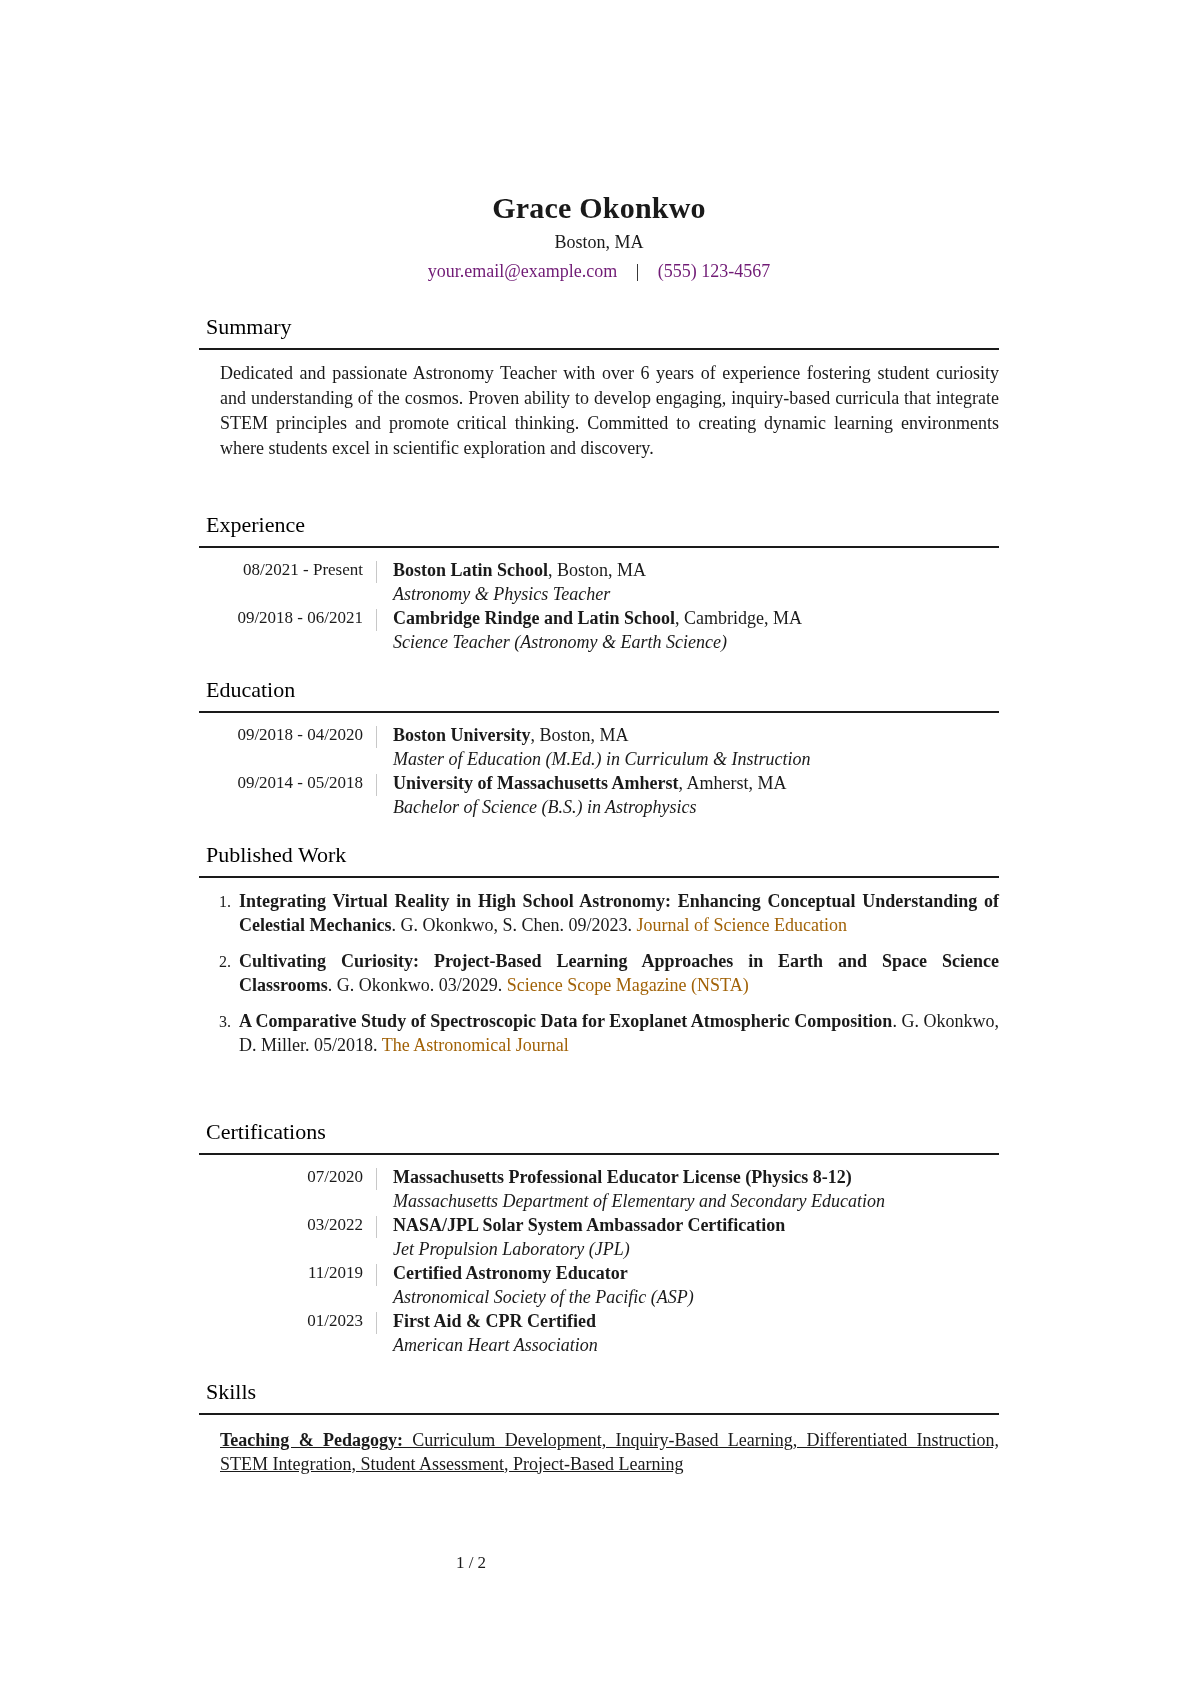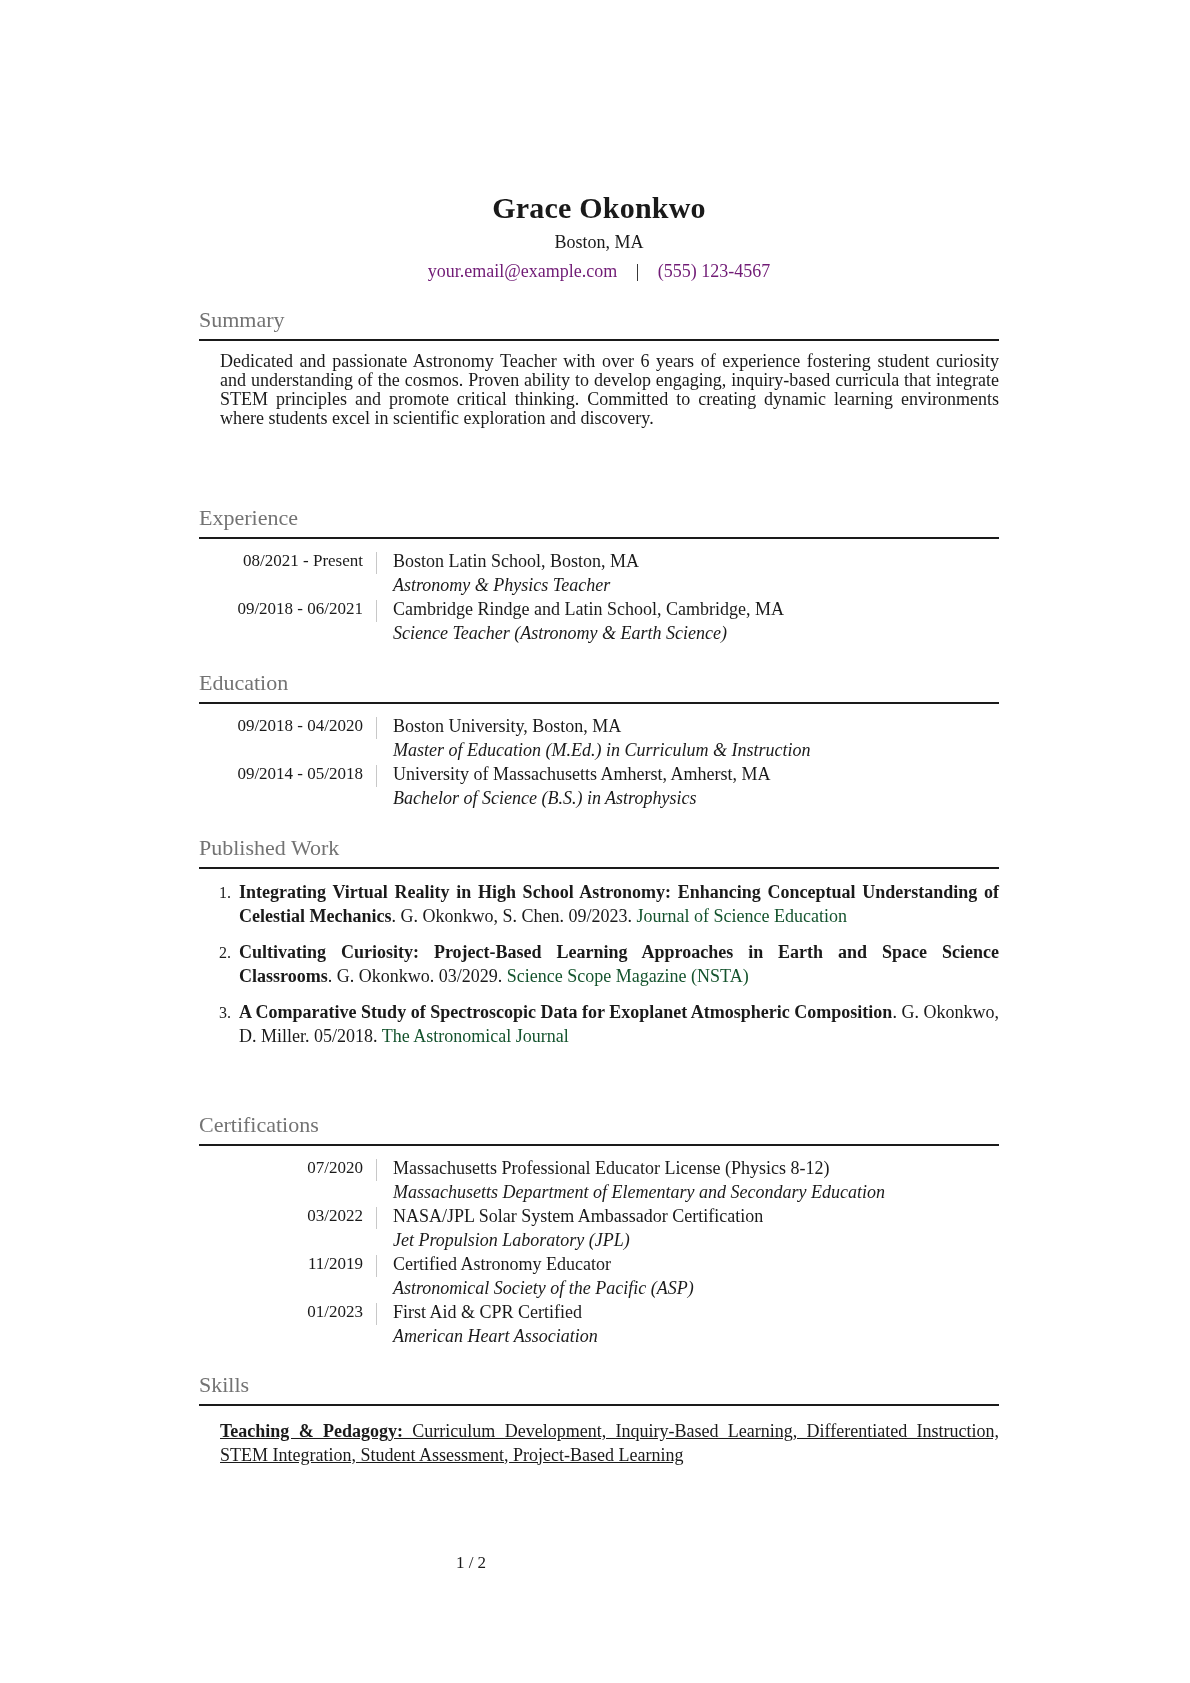--- a/index.html
+++ b/index.html
@@ -58,32 +58,32 @@
 
     
     .section {
       position: absolute;
       left: 0;
       width: 800px;
     }
     .section-title {
       font-size: 22px;
       line-height: 28px;
-      margin: 0;
+      margin: 7px;
       font-weight: normal;
-      color: #737373;
+      color: #000000;
     }
     .rule {
       height: 2px;
       background: #1a1a1a;
       margin-top: 5px;
     }
     .body-text {
       font-size: 18px;
-      line-height: 19px;
+      line-height: 25px;
       text-align: justify;
       padding-left: 21px;
       margin-top: 11px;
     }
 
     
     .entry {
       display: flex;
       margin-top: 0;
     }
@@ -101,21 +101,21 @@
       background: #c8c8c8;
       height: 22px;
       margin-top: 3px;
     }
     .entry-body {
       padding-left: 16px;
       font-size: 18px;
       line-height: 24px;
     }
     .entry-body .line1 b {
-      font-weight: normal;
+      font-weight: bold;
     }
     .entry-body .line2 {
       font-style: italic;
     }
     .entries {
       margin-top: 10px;
     }
     .entries .entry + .entry {
       margin-top: 0;
     }
@@ -138,21 +138,21 @@
       text-align: left;
     }
     .pub-text {
       flex: 1;
       text-align: justify;
     }
     .pub-text b {
       font-weight: bold;
     }
     .pub-text a {
-      color: #14532d;
+      color: #a16207;
       text-decoration: none;
     }
 
     
     .skills {
       font-size: 18px;
       line-height: 23.5px;
       text-align: justify;
       padding-left: 21px;
       margin-top: 14px;

